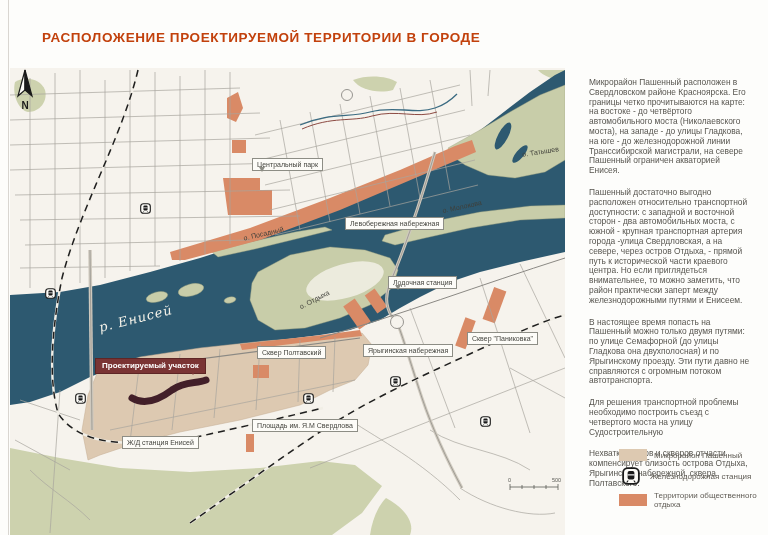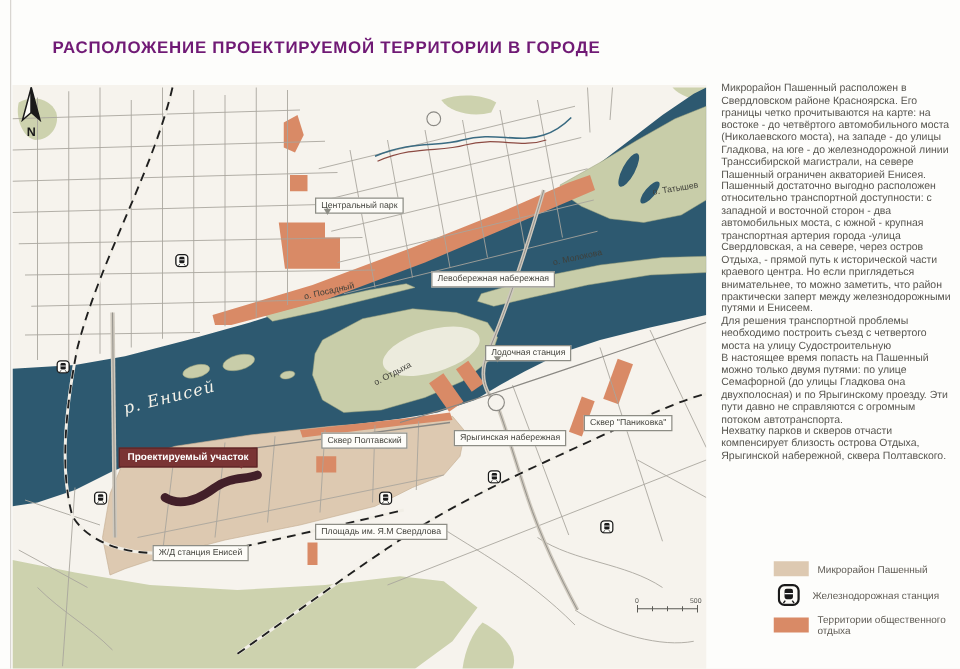--- a/index.html
+++ b/index.html
@@ -1,41 +1,41 @@
 <!DOCTYPE html>
 <html><head>
 <meta charset="utf-8">
 <style>
   html,body{margin:0;padding:0;}
   body{width:768px;height:535px;position:relative;background:#fdfdfb;overflow:hidden;
        font-family:"Liberation Sans",sans-serif;}
   .page-edge{position:absolute;left:8px;top:0;width:1px;height:535px;background:#d9d6d1;}
   .title{position:absolute;left:42px;top:30px;font-size:13.5px;font-weight:bold;
-         letter-spacing:.6px;color:#701a75;}
+         letter-spacing:.6px;color:#c2410c;}
   
   .map{position:absolute;left:10px;top:68px;width:555px;height:467px;background:#f6f3ed;}
   .map svg{position:absolute;left:0;top:0;}
   .mlabel{position:absolute;background:#fdfcf8;border:1px solid #8d8d85;color:#45453f;
           font-size:7px;line-height:9px;padding:1px 4px;white-space:nowrap;z-index:6;}
   .mlabel.ptr-bl:after{content:"";position:absolute;left:6px;bottom:-5px;border:3px solid transparent;
           border-top:5px solid #8d8d85;}
   .mlabel.dark{background:#7a3434;border-color:#5e2626;color:#fff;font-weight:bold;
           font-size:8px;line-height:10px;padding:2px 6px;}
   .mlabel.dark:after{content:"";position:absolute;right:8px;bottom:-6px;border:4px solid transparent;
           border-top:6px solid #7a3434;}
   .ilabel{position:absolute;color:#3f3f39;font-size:7px;white-space:nowrap;z-index:5;}
   .rlabel{position:absolute;color:#f3f1e8;font-size:13px;font-style:italic;
           font-family:"DejaVu Serif",serif;letter-spacing:1px;transform:rotate(-14deg);z-index:5;}
   .sticon{position:absolute;width:11px;height:11px;z-index:5;}
   .north{position:absolute;left:60px;top:18px;width:30px;height:44px;z-index:5;}
   .scalebar{position:absolute;left:494px;top:408px;z-index:5;color:#5a5a55;font-size:5.5px;}
   
   .article{position:absolute;left:577px;top:66px;width:185px;color:#57554f;
            font-size:8.4px;line-height:9.8px;}
-  .article p{margin:0;}
+  .article p{margin:12px;}
   
   .legend{position:absolute;left:578px;top:449px;width:188px;}
   .legend-row{display:flex;align-items:center;margin-bottom:6px;padding-left:41px;}
   .swatch{width:28px;height:12px;margin-right:7px;flex:0 0 28px;}
   .legend-label{font-size:8px;color:#5f5b54;}
   .legend-icon{width:18px;height:18px;margin:0 10px 0 3px;flex:0 0 18px;}
 </style>
 </head>
 <body>
 
@@ -241,22 +241,22 @@
       <line x1="30" y1="9" x2="30" y2="13" stroke="#5a5a55" stroke-width="0.8"></line>
       <line x1="42" y1="9" x2="42" y2="13" stroke="#5a5a55" stroke-width="0.8"></line>
       <line x1="54" y1="8" x2="54" y2="14" stroke="#5a5a55" stroke-width="0.8"></line>
     </svg>
   </div>
 </div>
 
 <div class="article">
   <p>Микрорайон Пашенный расположен в Свердловском районе Красноярска. Его границы четко прочитываются на карте: на востоке - до четвёртого автомобильного моста (Николаевского моста), на западе - до улицы Гладкова, на юге - до железнодорожной линии Транссибирской магистрали, на севере Пашенный ограничен акваторией Енисея.</p>
   <p>Пашенный достаточно выгодно расположен относительно транспортной доступности: с западной и восточной сторон - два автомобильных моста, с южной - крупная транспортная артерия города -улица Свердловская, а на севере, через остров Отдыха, - прямой путь к исторической части краевого центра. Но если приглядеться внимательнее, то можно заметить, что район практически заперт между железнодорожными путями и Енисеем.</p>
+  <p>В настоящее время попасть на Пашенный можно только двумя путями: по улице Семафорной (до улицы Гладкова она двухполосная) и по Ярыгинскому проезду. Эти пути давно не справляются с огромным потоком автотранспорта.</p>
   <p>Для решения транспортной проблемы необходимо построить съезд с четвертого моста на улицу Судостроительную</p>
-  <p>В настоящее время попасть на Пашенный можно только двумя путями: по улице Семафорной (до улицы Гладкова она двухполосная) и по Ярыгинскому проезду. Эти пути давно не справляются с огромным потоком автотранспорта.</p>
   <p>Нехватку парков и скверов отчасти компенсирует близость острова Отдыха, Ярыгинской набережной, сквера Полтавского.</p>
 </div>
 
 <div class="legend">
   <div class="legend-row">
     <div class="swatch" style="background:#ddc9b1"></div>
     <div class="legend-label">Микрорайон Пашенный</div>
   </div>
   <div class="legend-row">
     <svg class="legend-icon" viewBox="0 0 16 16">

